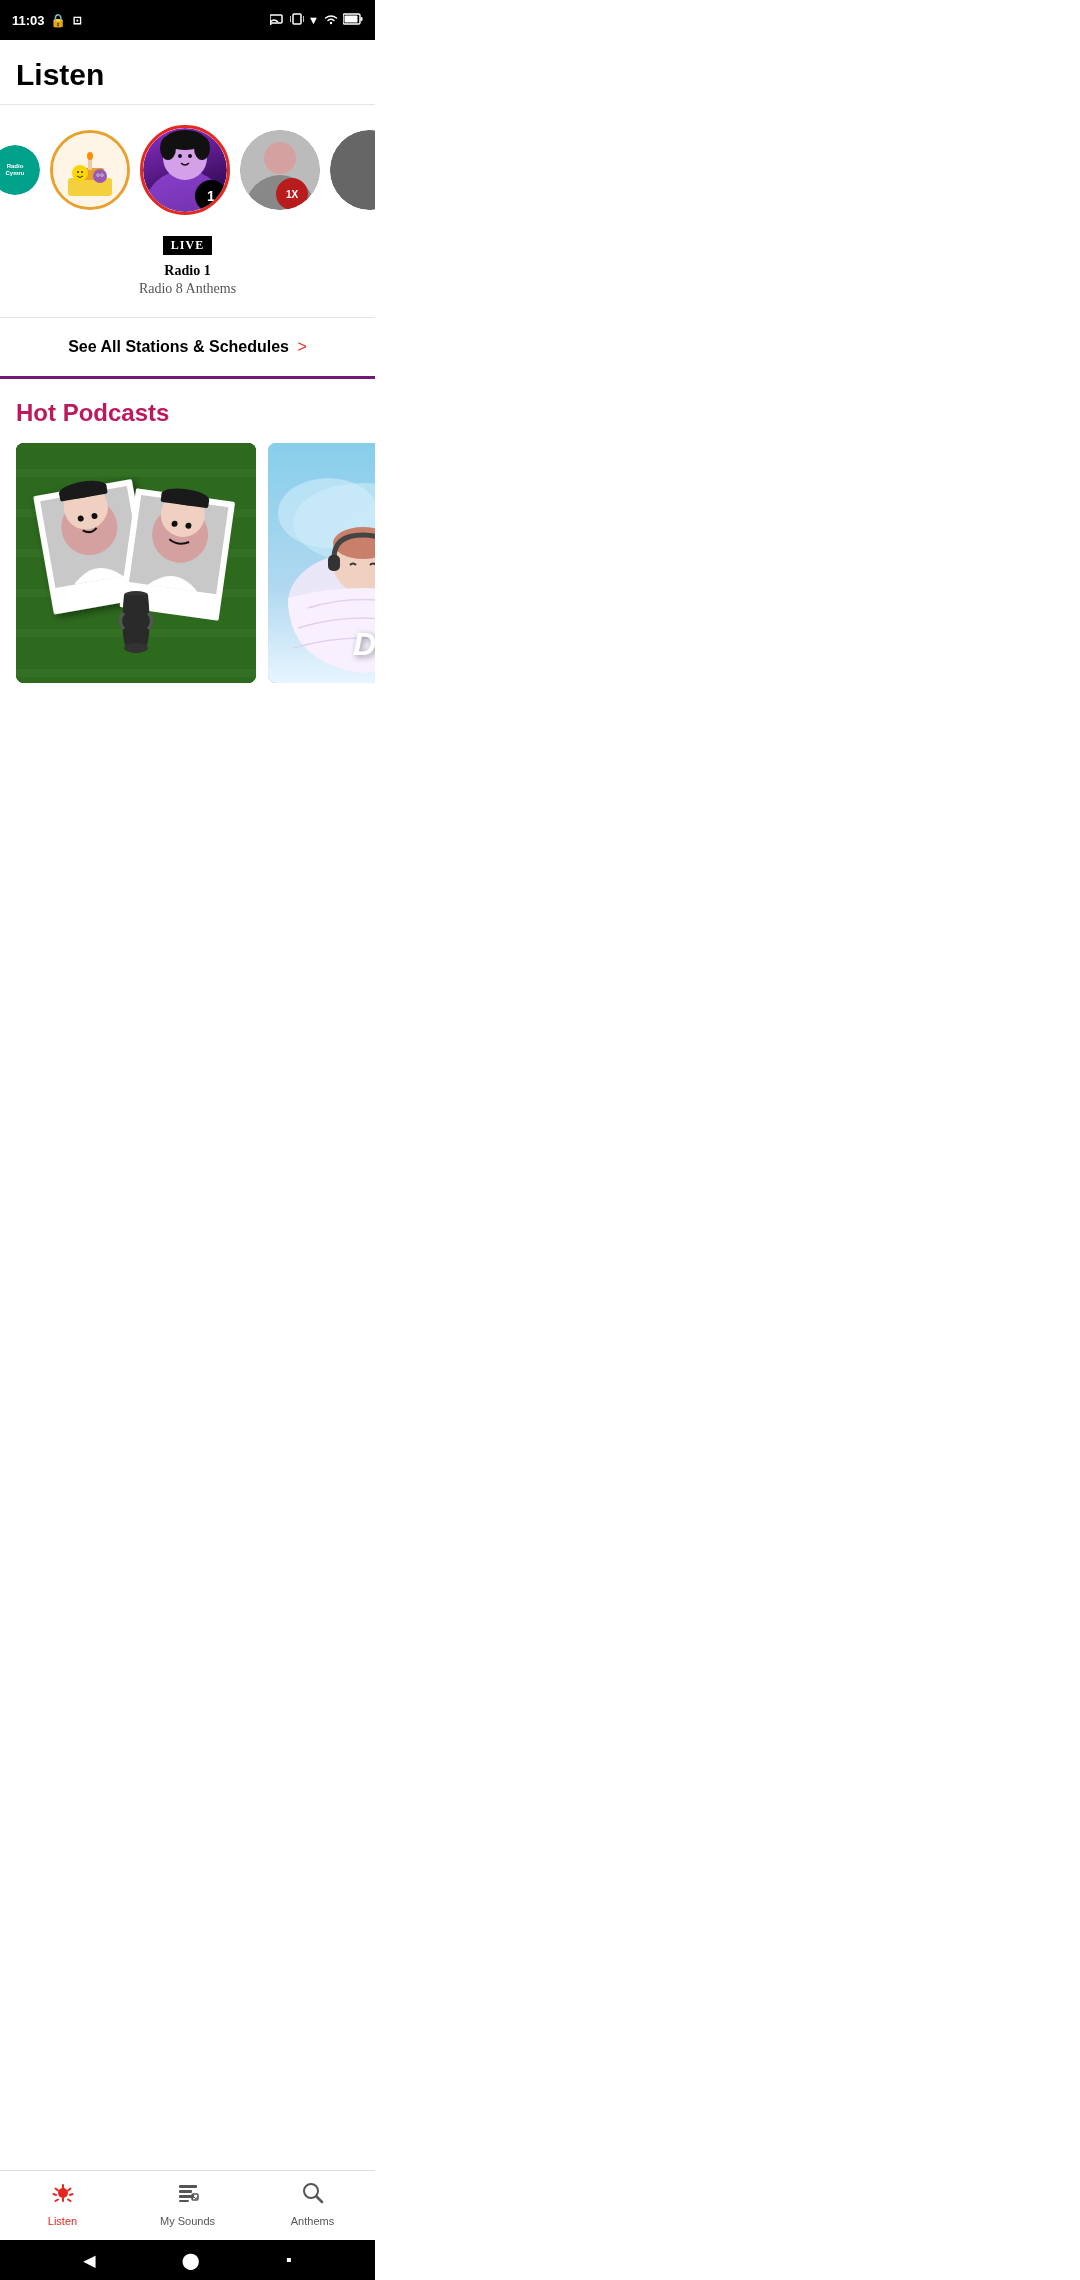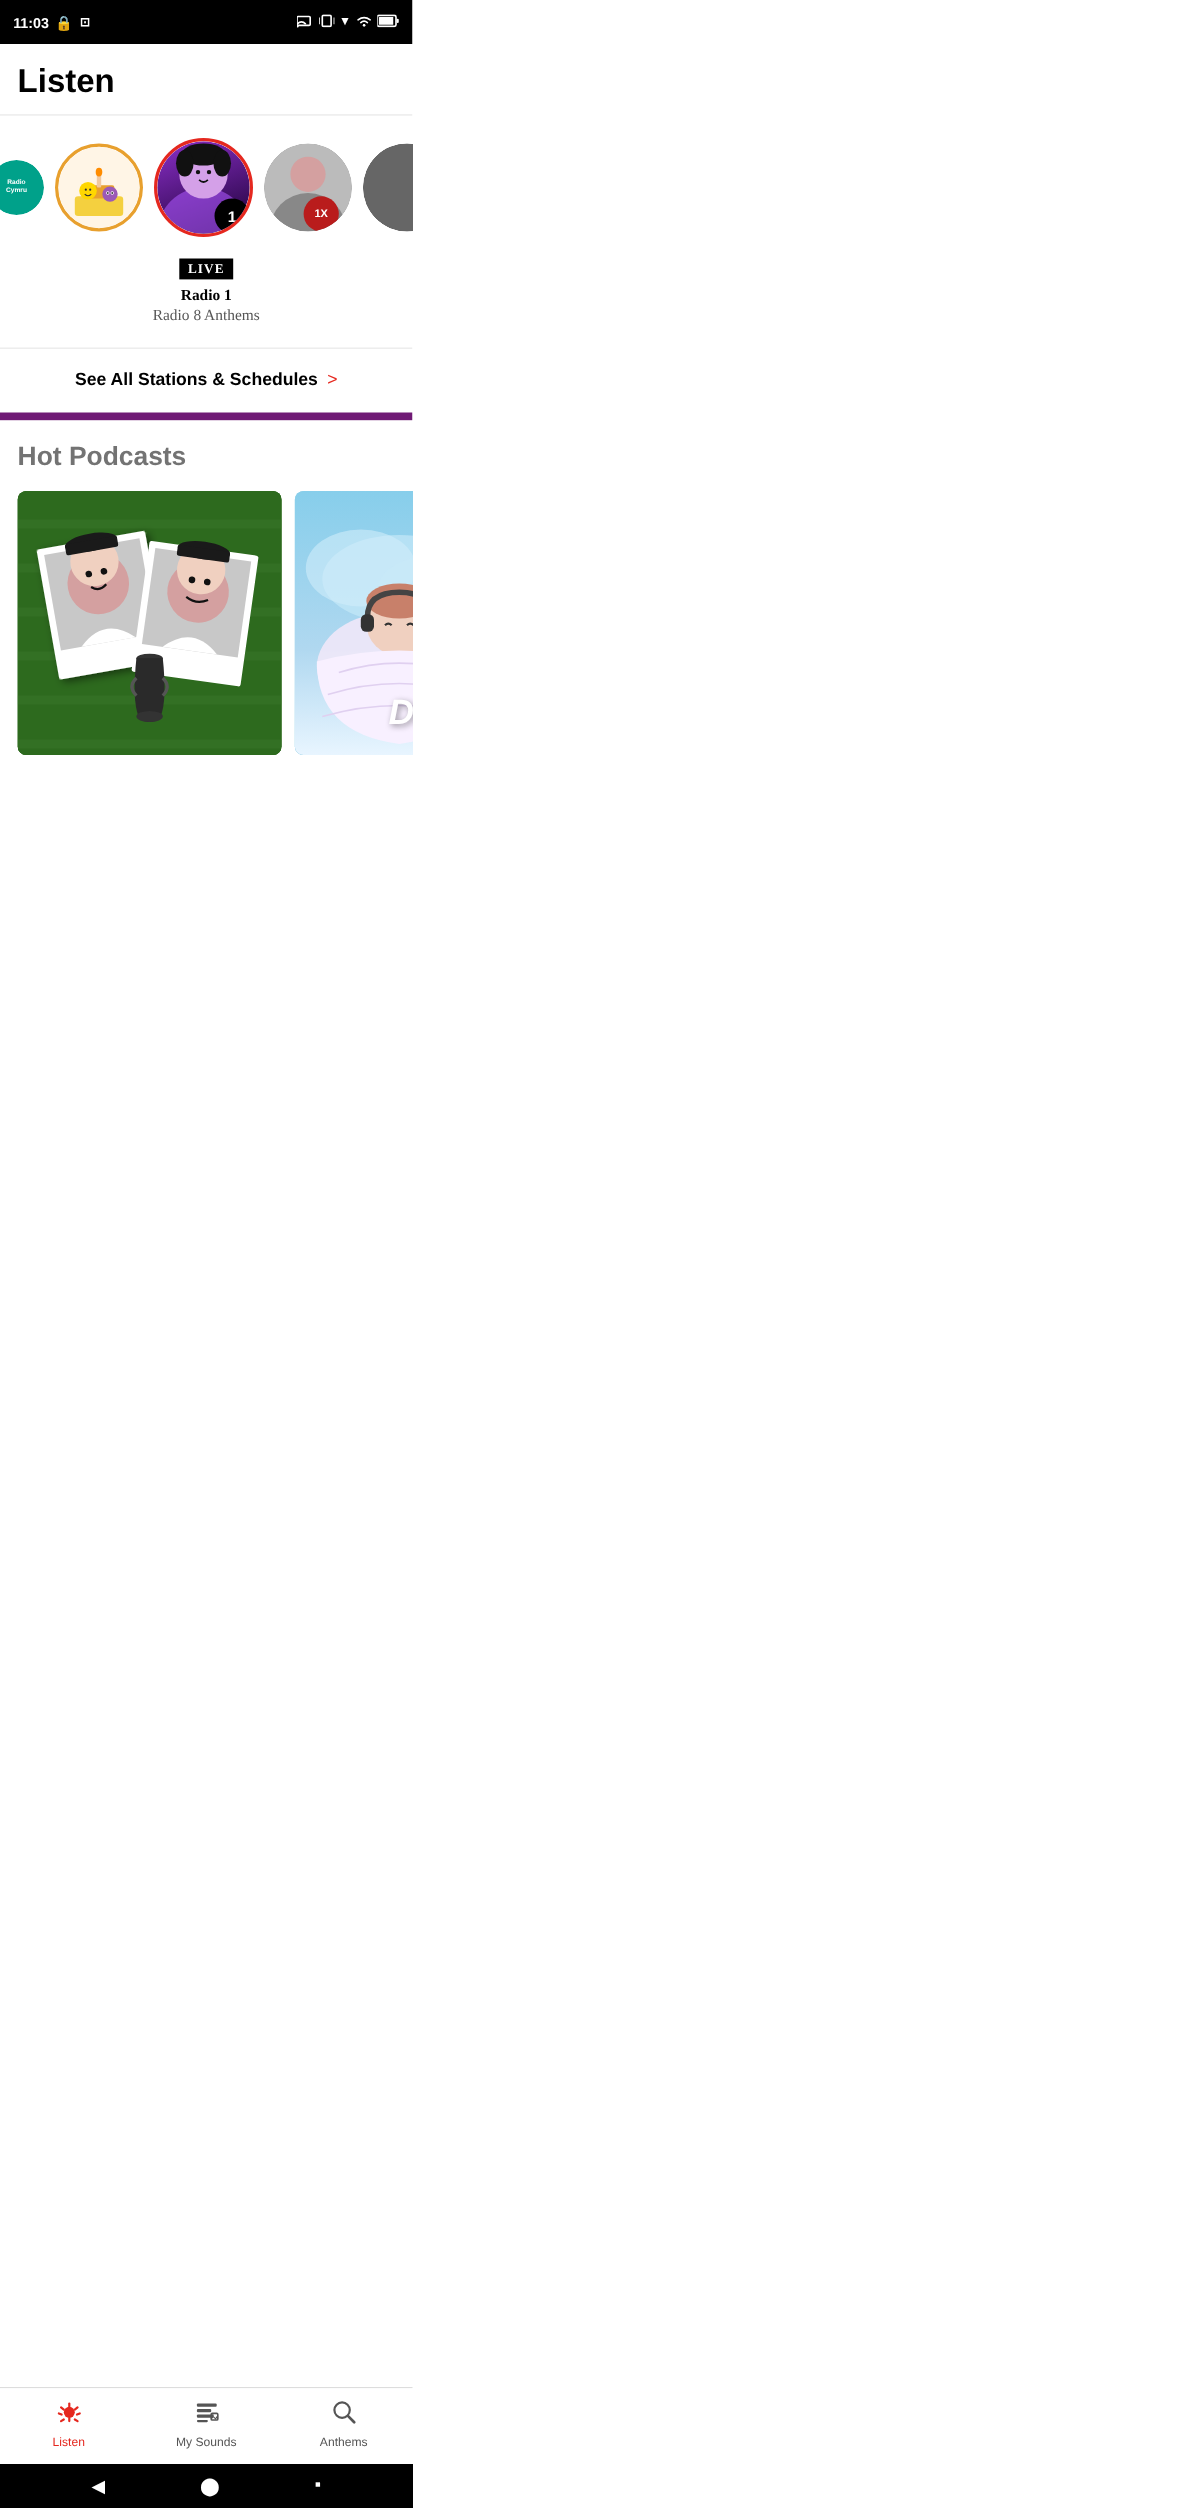--- a/index.html
+++ b/index.html
@@ -133,21 +133,21 @@
 
     .live-show-name {
       font-size: 14px;
       color: #555;
       margin-top: 2px;
     }
 
     
     .see-all-link {
       padding: 20px 16px;
-      border-bottom: 7px solid #701a75;
+      border-bottom: 3px solid #701a75;
       text-align: center;
     }
 
     .see-all-text {
       font-size: 16px;
       font-weight: 600;
       color: #000;
     }
 
     .see-all-arrow {
@@ -157,21 +157,21 @@
     }
 
     
     .podcasts-section {
       padding: 20px 0;
     }
 
     .podcasts-title {
       font-size: 24px;
       font-weight: 700;
-      color: #737373;
+      color: #be185d;
       padding: 0 16px 16px;
     }
 
     .podcasts-carousel {
       display: flex;
       gap: 12px;
       padding: 0 16px;
       overflow-x: auto;
       scrollbar-width: none;
     }

